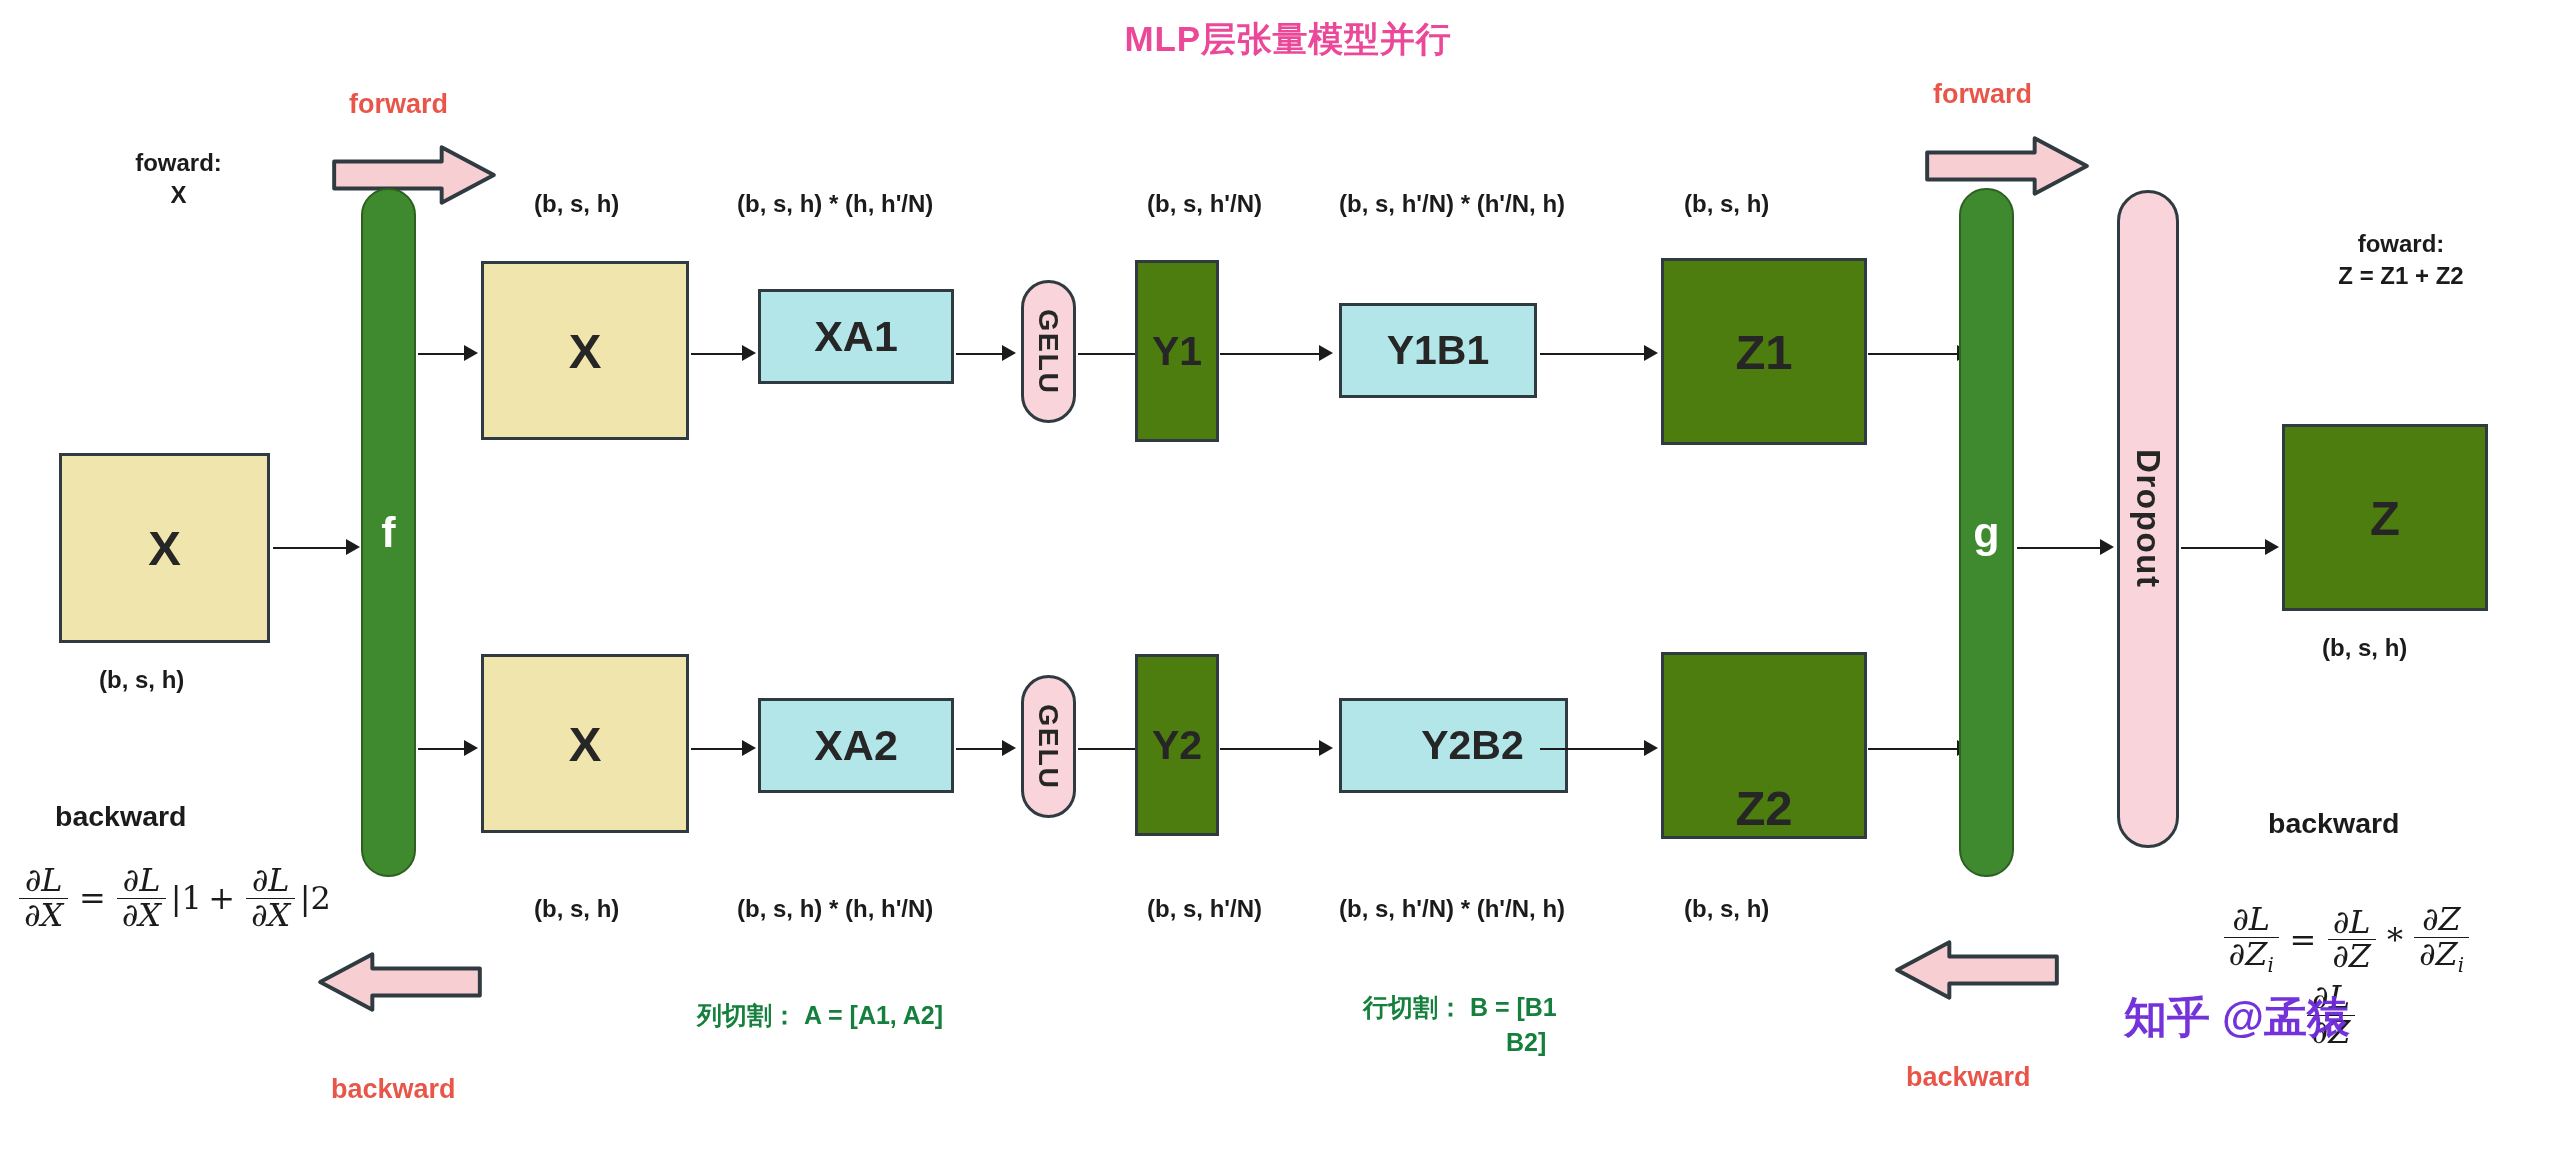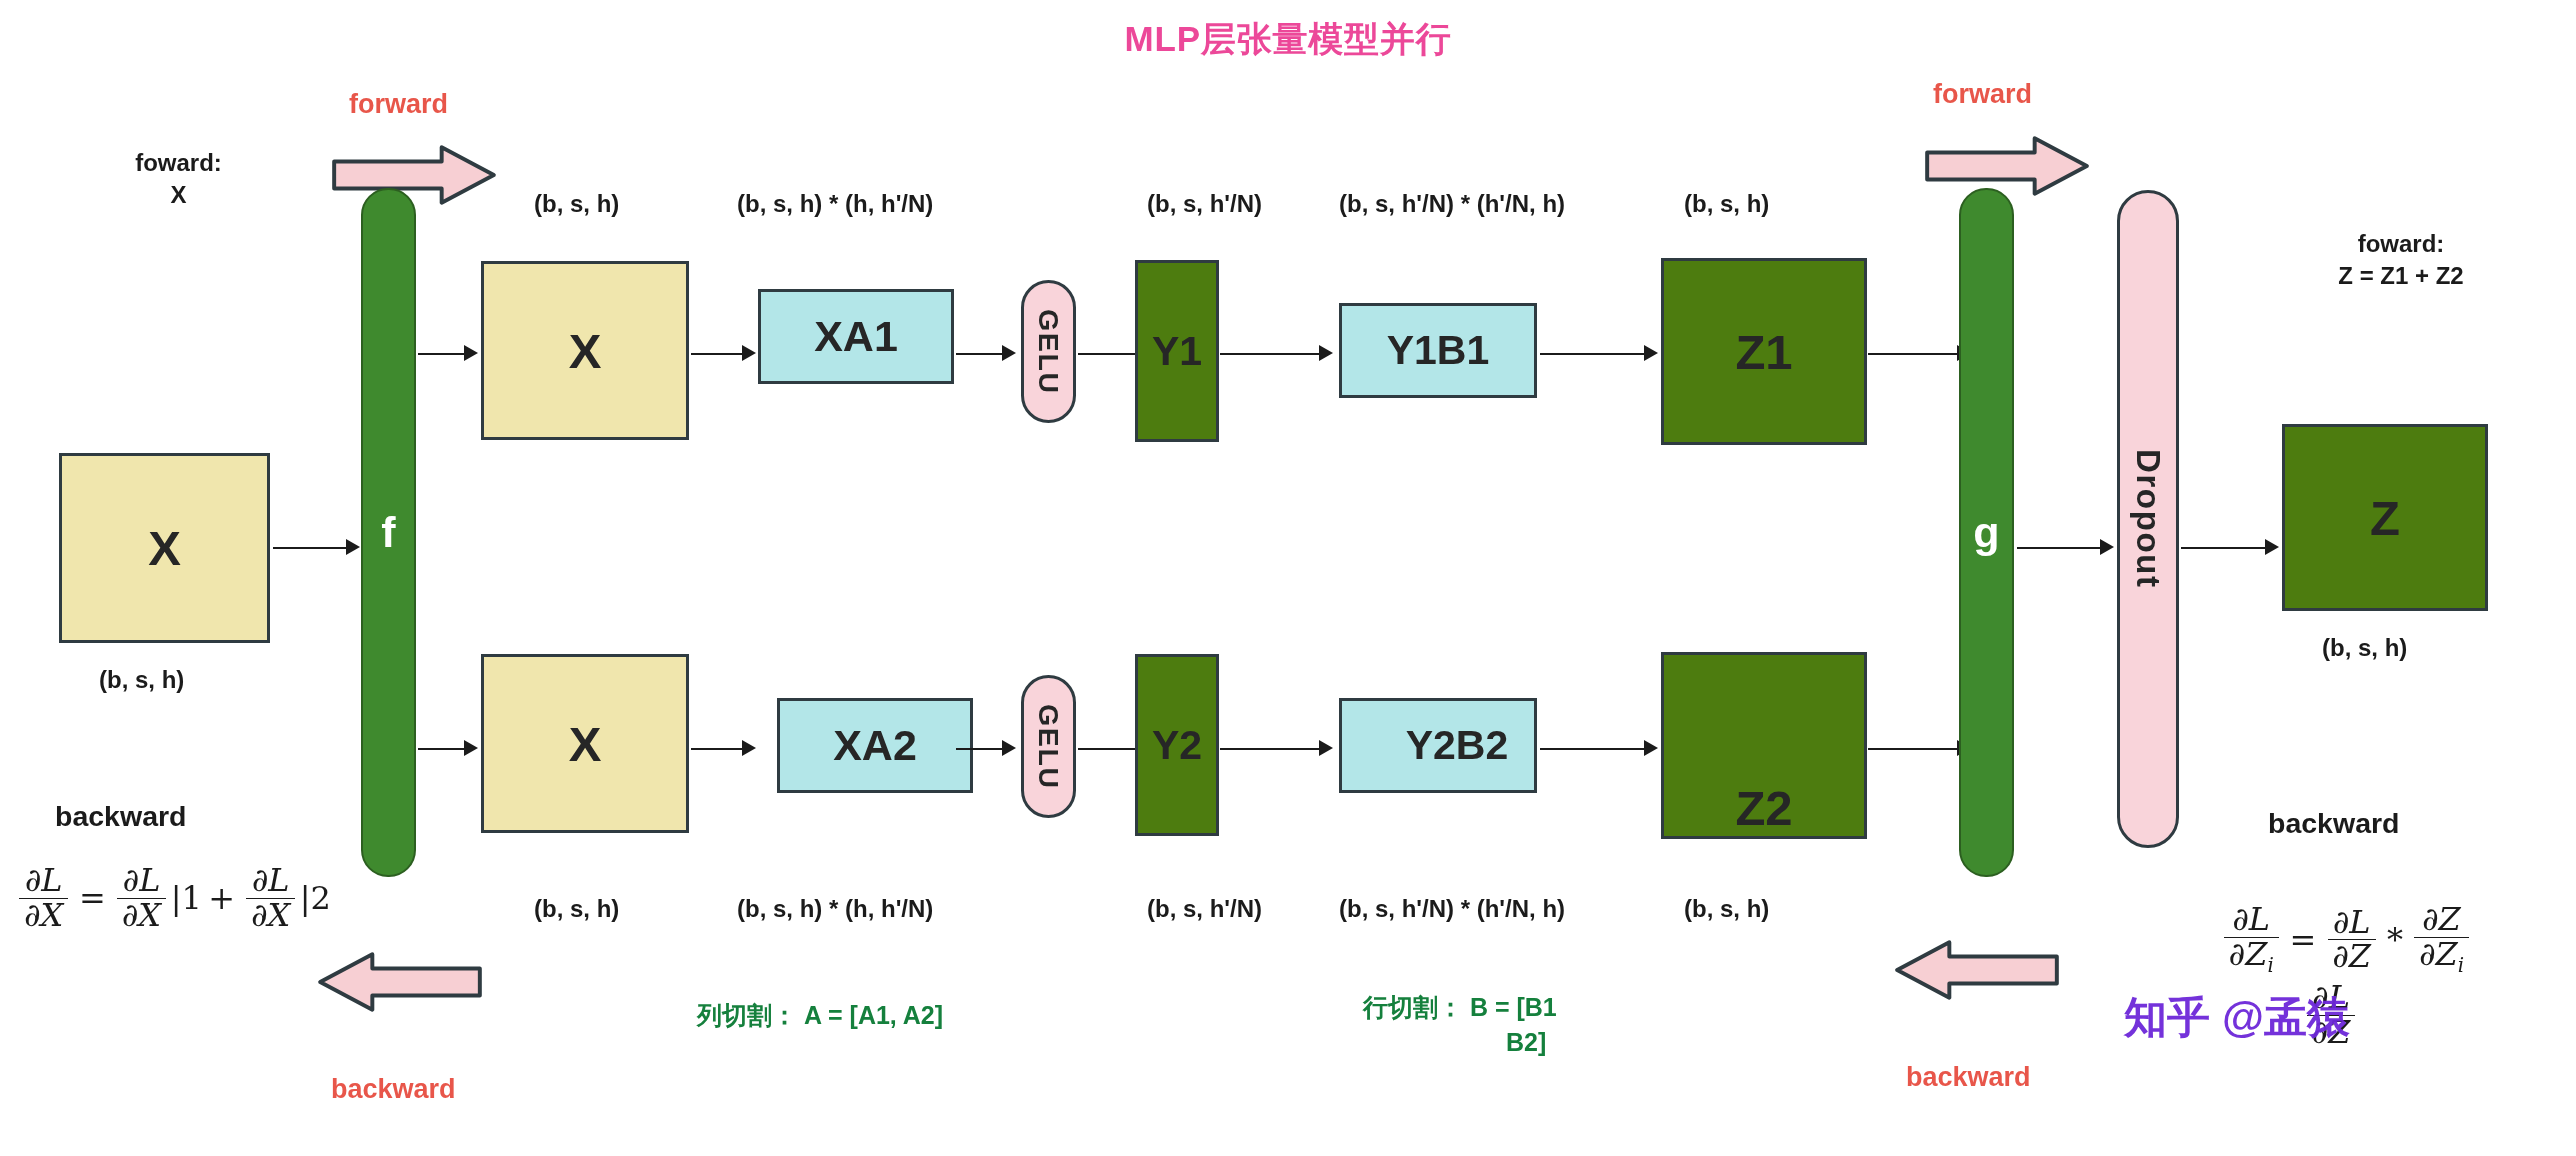--- a/index.html
+++ b/index.html
@@ -162,39 +162,39 @@
   </div>
   <div class="abs hline" style="left:1868px;top:353px;width:91px;"></div>
   <div class="abs arrowhead" style="left:1957px;top:345px;"></div>
 
   <div class="abs box box-yellow" style="left:481px;top:654px;width:208px;height:179px;">
     <span>X</span>
   </div>
   <div class="abs hline" style="left:691px;top:748px;width:54px;"></div>
   <div class="abs arrowhead" style="left:742px;top:740px;"></div>
 
-  <div class="abs box box-cyan" style="left:758px;top:698px;width:196px;height:95px;font-size:43px;margin-left:19px;">
+  <div class="abs box box-cyan" style="left:758px;top:698px;width:196px;height:95px;font-size:43px;">
     <span>XA2</span>
   </div>
   <div class="abs hline" style="left:956px;top:748px;width:49px;"></div>
   <div class="abs arrowhead" style="left:1002px;top:740px;"></div>
 
   <div class="abs pill-pink" style="left:1021px;top:675px;width:55px;height:143px;">
     <span class="vtext" style="font-size:28.5px;">GELU</span>
   </div>
   <div class="abs hline" style="left:1078px;top:748px;width:63px;"></div>
   <div class="abs arrowhead" style="left:1139px;top:740px;"></div>
 
   <div class="abs box box-green" style="left:1135px;top:654px;width:84px;height:182px;font-size:41px;">
     <span>Y2</span>
   </div>
   <div class="abs hline" style="left:1220px;top:748px;width:101px;"></div>
   <div class="abs arrowhead" style="left:1319px;top:740px;"></div>
 
-  <div class="abs box box-cyan" style="left:1339px;top:698px;width:198px;height:95px;font-size:41px;padding-left:38px;">
+  <div class="abs box box-cyan" style="left:1339px;top:698px;width:229px;height:95px;font-size:41px;padding-left:38px;">
     <span>Y2B2</span>
   </div>
   <div class="abs hline" style="left:1540px;top:748px;width:108px;"></div>
   <div class="abs arrowhead" style="left:1644px;top:740px;"></div>
 
   <div class="abs box box-green" style="left:1661px;top:652px;width:206px;height:187px;align-items:flex-end;">
     <span>Z2</span>
   </div>
   <div class="abs hline" style="left:1868px;top:748px;width:91px;"></div>
   <div class="abs arrowhead" style="left:1957px;top:740px;"></div>

